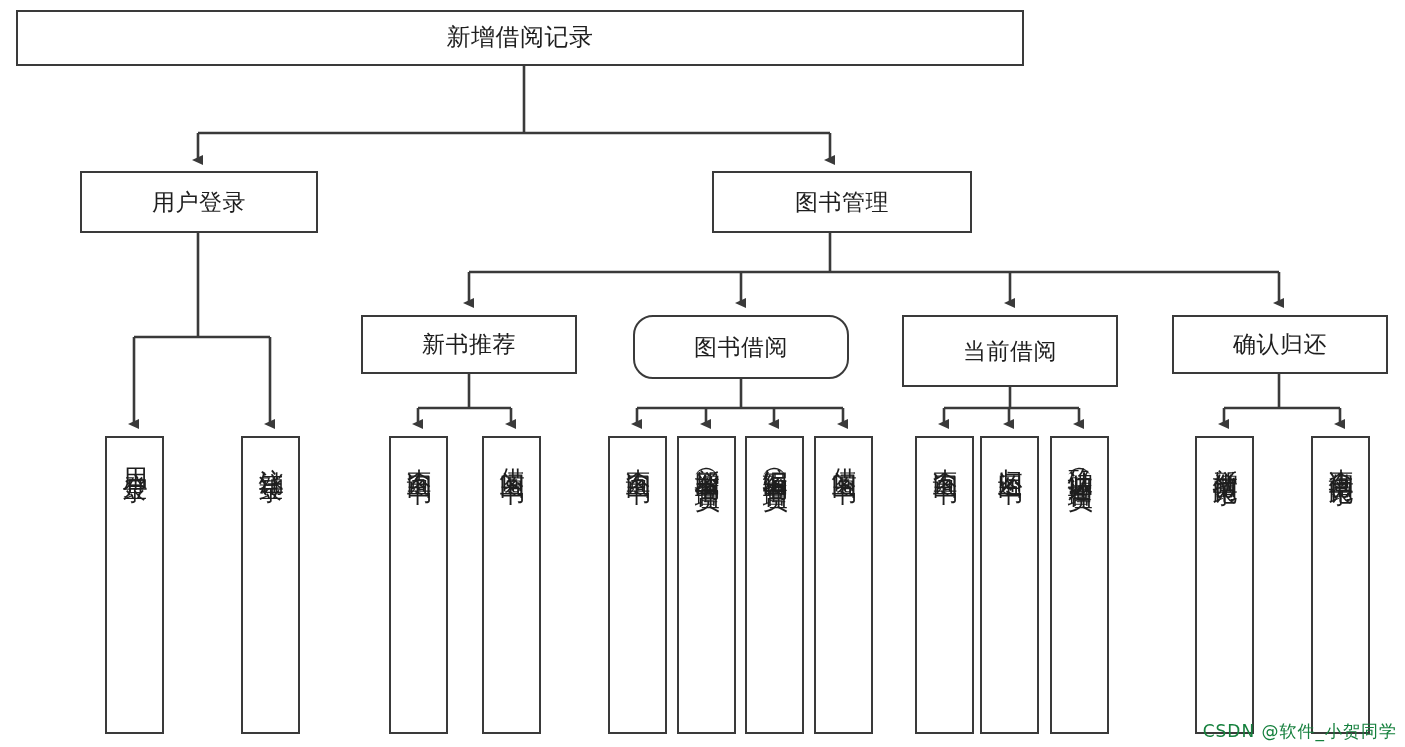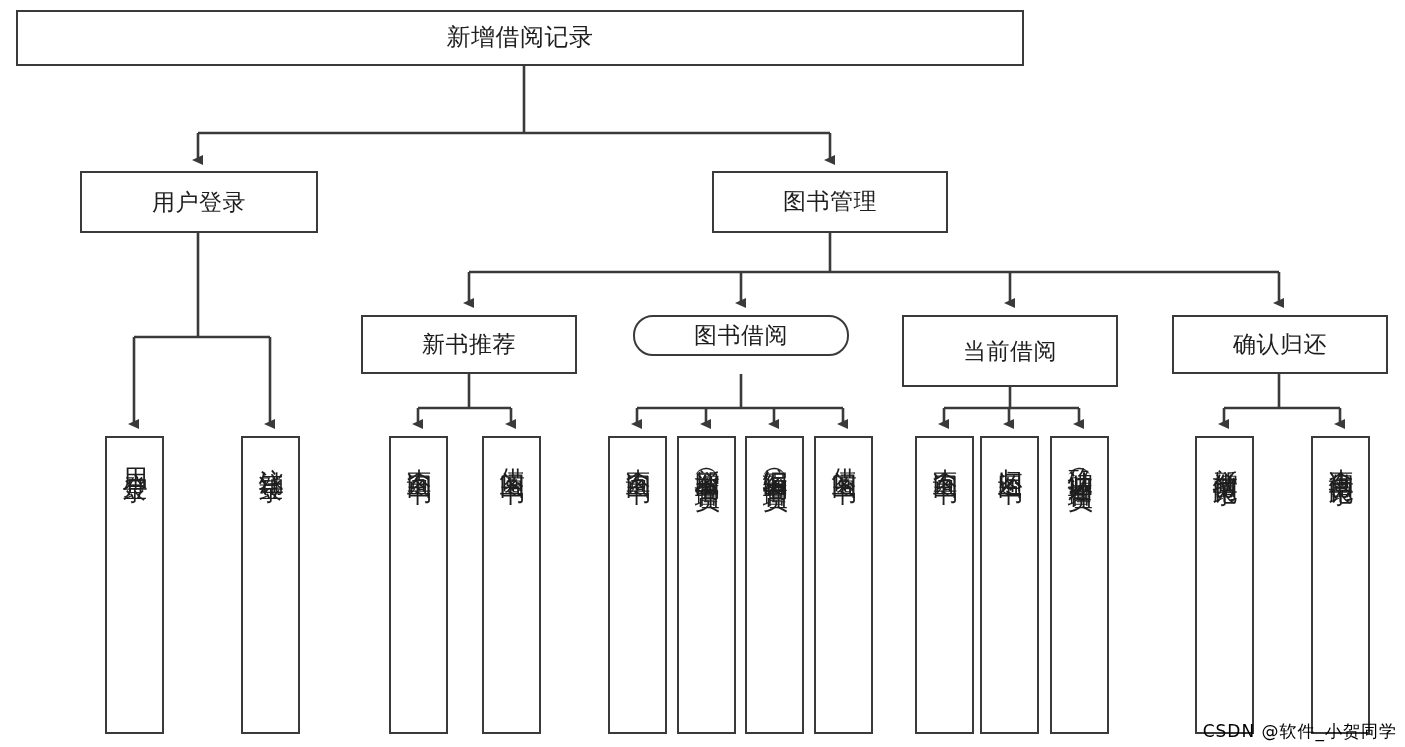--- a/index.html
+++ b/index.html
@@ -58,21 +58,21 @@
     white-space:nowrap;
     display:block;
   }
   .node.leaf.tall .lbl{ letter-spacing:3px; }
 
   .watermark{
     position:absolute;
     right:8px;
     bottom:4px;
     font-size:17px;
-    color:#000000;
+    color:#15803d;
     letter-spacing:1px;
     z-index:3;
     white-space:nowrap;
   }
 </style>
 </head>
 <body>
 
 <div id="canvas">
 
@@ -126,28 +126,28 @@
     </g>
   </svg>
 
   <div class="node root" style="left:16px; top:10px; width:1008px; height:56px;">
     <span class="lbl">新增借阅记录</span>
   </div>
 
   <div class="node" style="left:80px; top:171px; width:238px; height:62px;">
     <span class="lbl">用户登录</span>
   </div>
-  <div class="node" style="left:712px; top:171px; width:236px; height:62px;font-family:Liberation Serif, serif;">
+  <div class="node" style="left:712px; top:171px; width:260px; height:62px;">
     <span class="lbl">图书管理</span>
   </div>
 
   <div class="node" style="left:361px; top:315px; width:216px; height:59px;">
     <span class="lbl">新书推荐</span>
   </div>
-  <div class="node" style="left:633px; top:315px; width:216px; height:41px;border-radius:20px;">
+  <div class="node" style="left:633px; top:315px; width:216px; height:64px;border-radius:20px;">
     <span class="lbl">图书借阅</span>
   </div>
   <div class="node" style="left:902px; top:315px; width:216px; height:72px;">
     <span class="lbl">当前借阅</span>
   </div>
   <div class="node" style="left:1172px; top:315px; width:216px; height:59px;">
     <span class="lbl">确认归还</span>
   </div>
 
   <div class="node leaf" style="left:105px; top:436px; width:59px; height:298px;">

